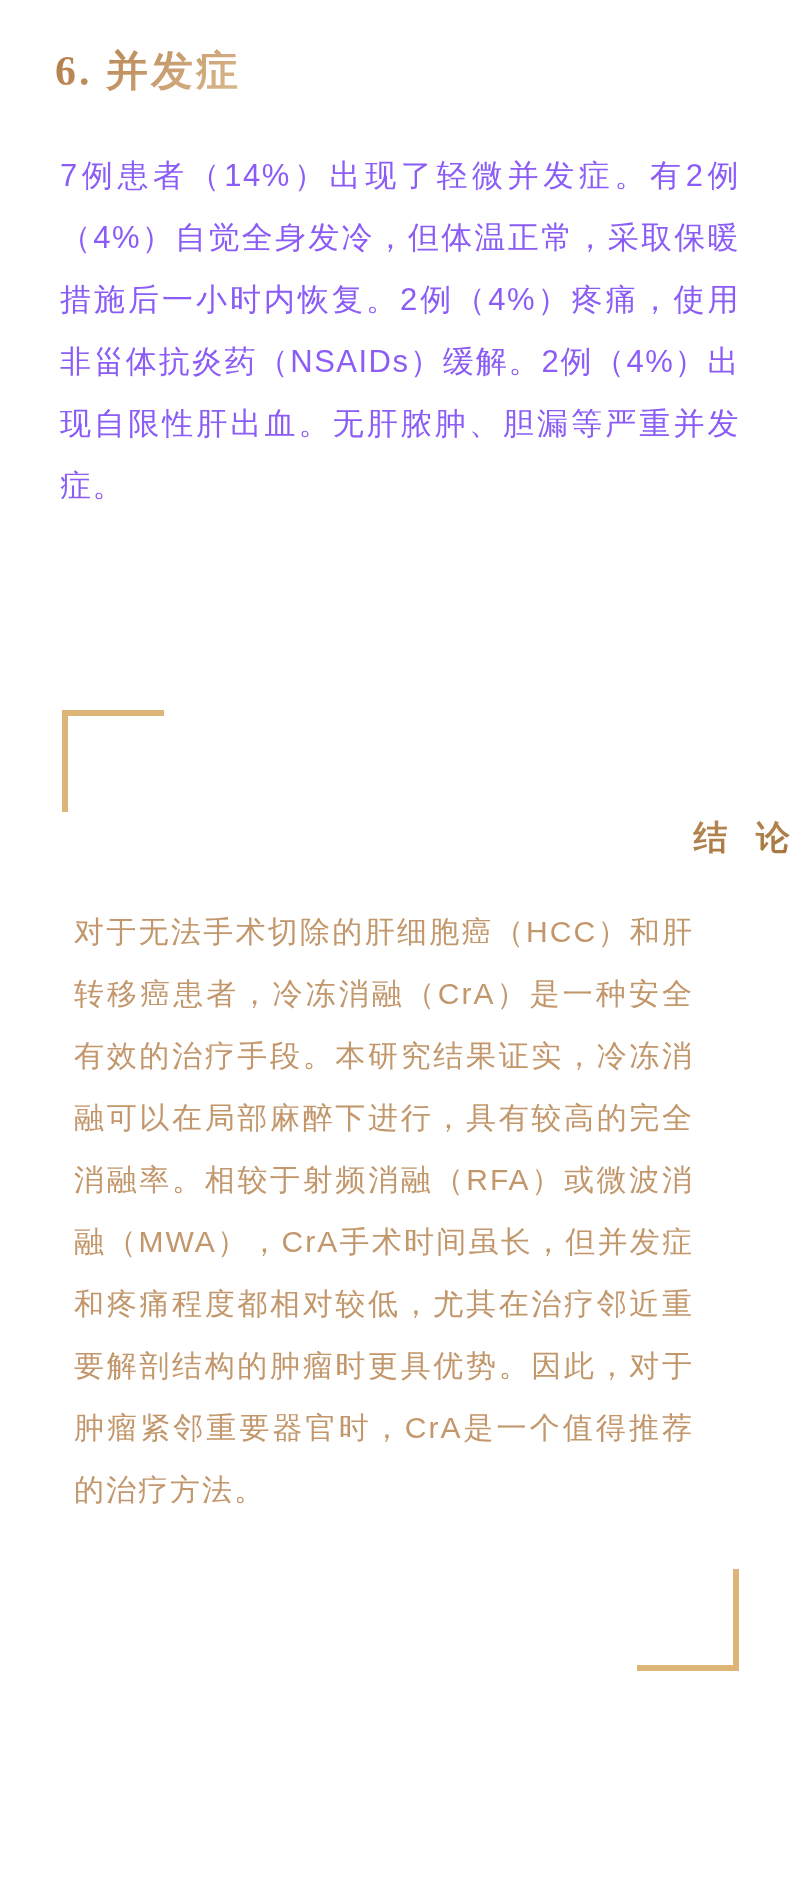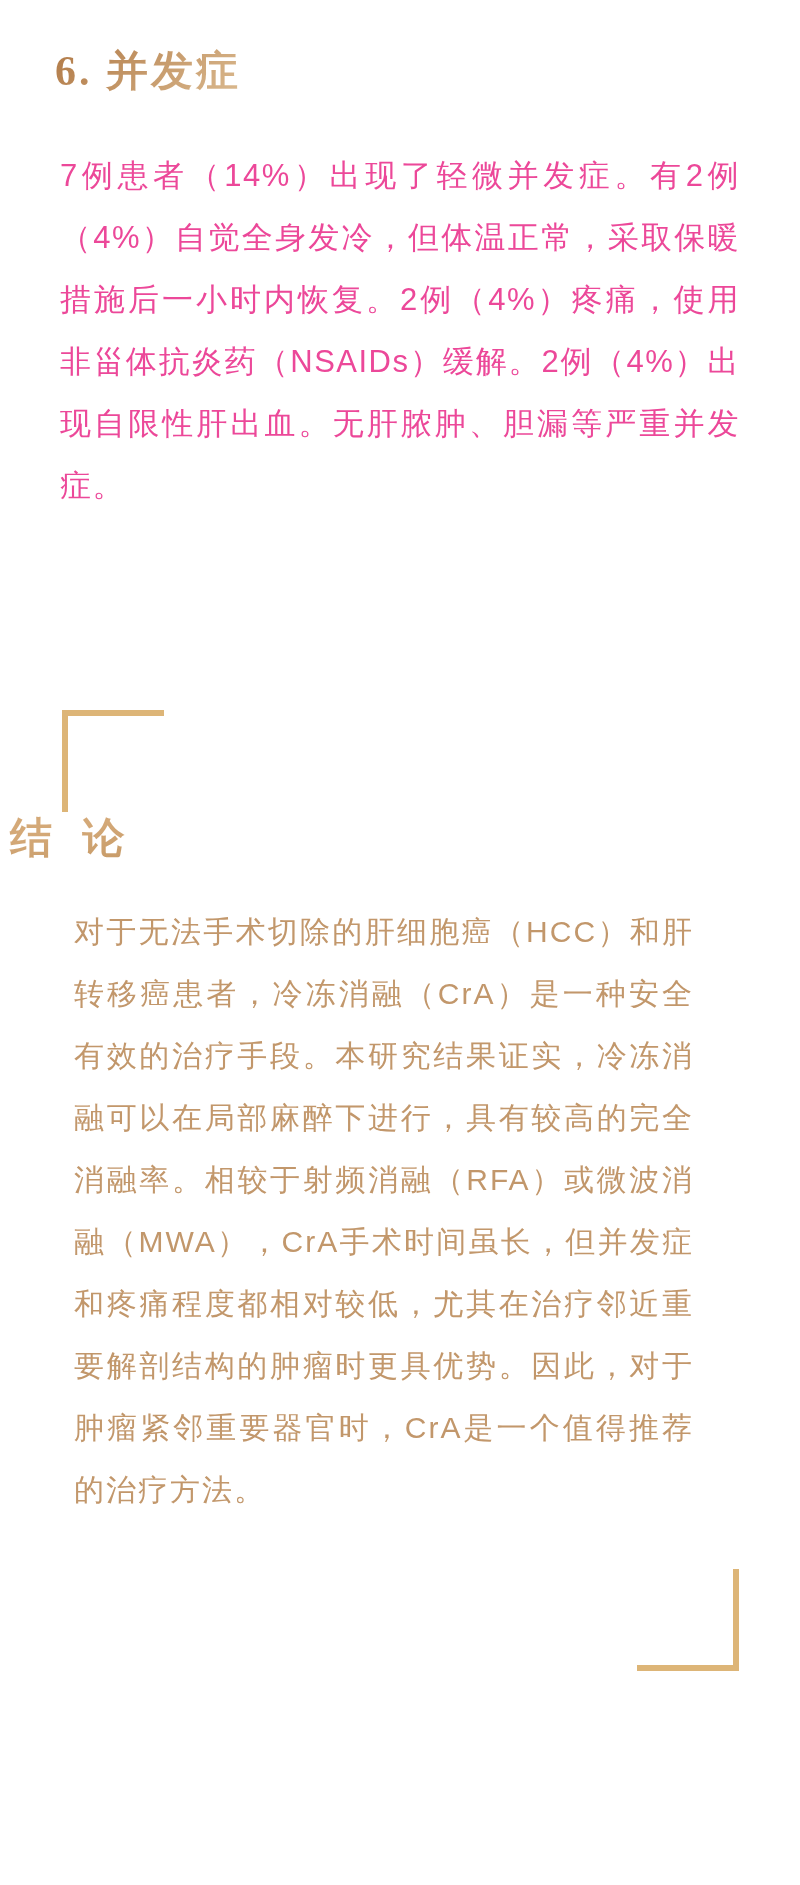--- a/index.html
+++ b/index.html
@@ -30,21 +30,21 @@
   
   .body-paragraph {
     position: absolute;
     left: 60px;
     width: 680px;
     top: 145px;
     margin: 0;
     font-size: 31px;
     line-height: 62px;
     letter-spacing: 1.5px;
-    color: #ec4899;
+    color: #8b5cf6;
     text-align: justify;
     text-justify: inter-ideograph;
   }
 
   
   .corner-bracket {
     position: absolute;
     width: 102px;
     height: 102px;
     box-sizing: border-box;
@@ -62,23 +62,23 @@
     border-right: 6px solid #ddb577;
   }
 
   
   .conclusion-title {
     position: absolute;
     left: 0;
     width: 800px;
     top: 810px;
     margin: 0;
-    text-align: left;
+    text-align: right;
     font-family: "Liberation Serif", serif;
-    font-size: 42px;
+    font-size: 34px;
     line-height: 56px;
     font-weight: 700;
     letter-spacing: 10px;
     text-indent: 10px;
     color: #bb8a54;
   }
 
   
   .conclusion-paragraph {
     position: absolute;

